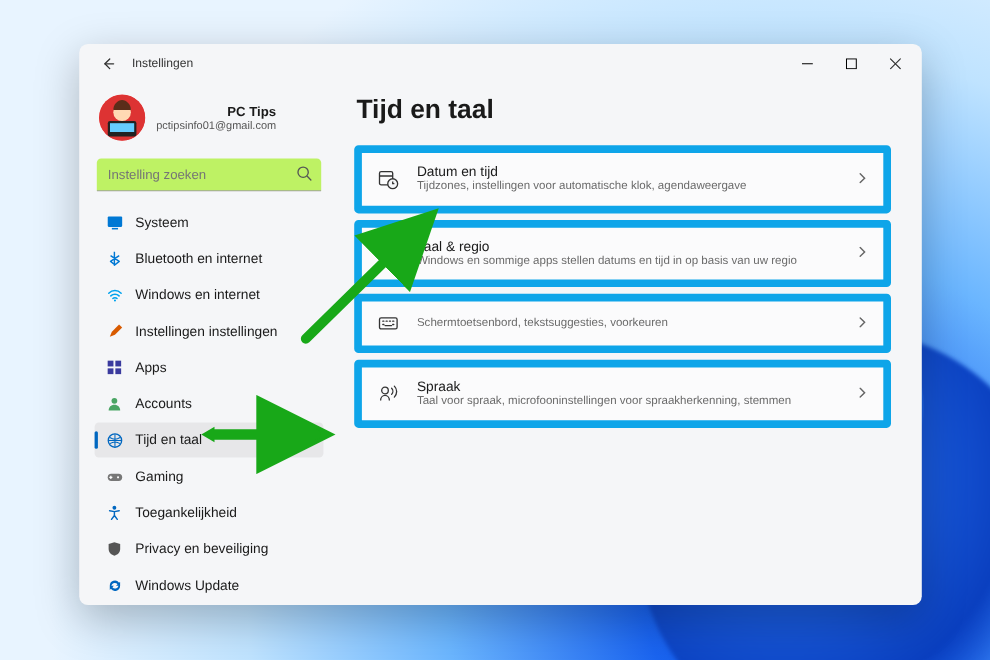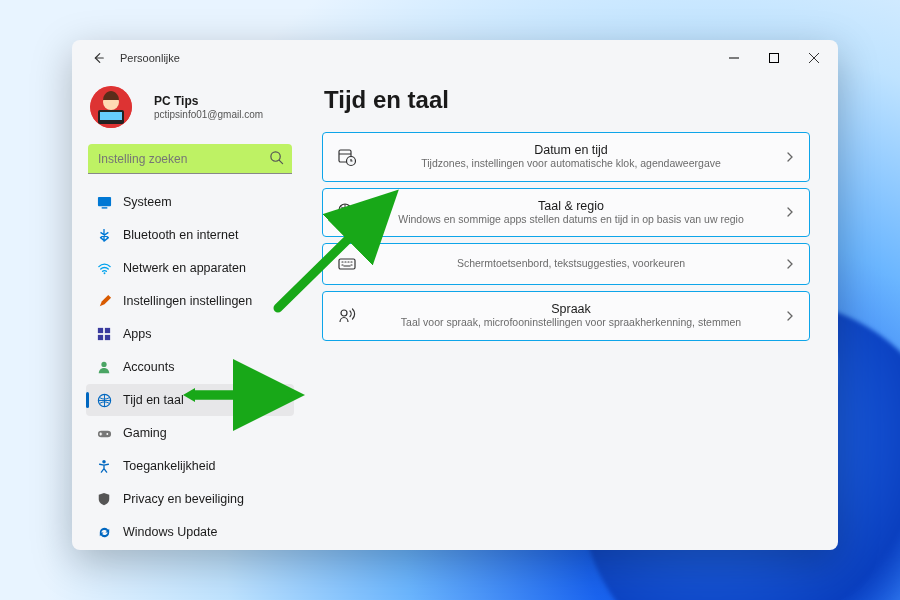--- a/index.html
+++ b/index.html
@@ -15,37 +15,37 @@
     background: #f5f6f8; border-radius: 8px; box-shadow: 0 12px 40px rgba(0,0,0,.25);
     display: flex; flex-direction: column; overflow: hidden; color:#1a1a1a;
   }
   .titlebar { height: 36px; display:flex; align-items:center; padding: 0 4px 0 14px; font-size:11px; color:#333;}
   .back-btn { width:24px; height:24px; display:flex; align-items:center; justify-content:center; border-radius:4px; cursor:pointer;}
   .titlebar .title { margin-left:10px; }
   .win-controls { margin-left:auto; display:flex; }
   .win-btn { width:40px; height:36px; display:flex; align-items:center; justify-content:center; cursor:pointer;}
   .body { flex:1; display:flex; min-height:0;}
   .sidebar { width:232px; padding: 6px 10px 10px 14px; display:flex; flex-direction:column;}
-  .profile { display:flex; align-items:center; gap:22px; padding:4px 4px 14px 4px;}
+  .profile { display:flex; align-items:center; gap:10px; padding:4px 4px 14px 4px;text-align:right;}
   .avatar { width:42px; height:42px; border-radius:50%; background:linear-gradient(135deg,#f66,#d22); display:flex; align-items:center; justify-content:center; overflow:hidden;}
   .avatar svg { width:42px; height:42px;}
   .profile .name { font-size:12px; font-weight:600; line-height:1.2;}
   .profile .email { font-size:10px; color:#555;}
   .search { position:relative; margin:2px 2px 12px 2px;}
   .search input { width:100%; height:30px; border:none; border-bottom:1px solid #888; background:#bef264; border-radius:4px 4px 0 0; padding:0 30px 0 10px; font-size:12px; outline:none;}
   .search .sicon { position:absolute; right:8px; top:6px; color:#555;}
   .nav { display:flex; flex-direction:column; gap:1px;}
   .nav-item { display:flex; align-items:center; gap:11px; height:32px; padding:0 10px; border-radius:4px; font-size:12.5px; cursor:pointer; position:relative;}
   .nav-item.active { background:#e7e7e9;}
   .nav-item.active::before { content:""; position:absolute; left:0; top:8px; bottom:8px; width:3px; border-radius:2px; background:#0067c0;}
   .nav-item .nicon { width:16px; height:16px; display:flex; align-items:center; justify-content:center; font-size:13px;}
   .main { flex:1; padding: 8px 28px 18px 18px; overflow:auto;}
   .page-title { font-size:24px; font-weight:600; margin:2px 0 18px 2px;}
   .cards { display:flex; flex-direction:column; gap:6px;}
-  .card { background:#fbfbfc; border:1px solid #0ea5e9; border-radius:4px; padding:10px 14px; display:flex; align-items:center; gap:16px; cursor:pointer;text-align:center;}
+  .card { background:#fbfbfc; border:7px solid #0ea5e9; border-radius:4px; padding:10px 14px; display:flex; align-items:center; gap:16px; cursor:pointer;}
   .card .cicon { width:20px; display:flex; align-items:center; justify-content:center; color:#333;}
   .card .ctexts { flex:1; min-width:0;}
   .card .ctitle { font-size:12.5px; font-weight:400;}
   .card .cdesc { font-size:10.5px; color:#6b6b6b; line-height:1.3;}
   .card .chev { color:#666;}
   .arrow { position:absolute; pointer-events:none;}
   .arrow svg { overflow:visible;}
 </style>
 </head>
 <body>
@@ -54,21 +54,21 @@
 <div class="bloom2"></div>
 
 <div class="window">
   <div class="titlebar">
     <div class="back-btn">
       <svg width="14" height="14" viewBox="0 0 16 16">
           <path d="M10 3 5 8l5 5" stroke="#333" stroke-width="1.4" fill="none" stroke-linecap="round" stroke-linejoin="round"></path>
           <path d="M5 8h9" stroke="#333" stroke-width="1.4" stroke-linecap="round"></path>
         </svg>
     </div>
-    <span class="title">Persoonlijke</span>
+    <span class="title">Instellingen</span>
     <div class="win-controls">
       <div class="win-btn">
           <svg width="10" height="10">
             <path d="M0 5h10" stroke="#000" stroke-width="1"></path>
           </svg>
         </div>
       <div class="win-btn">
           <svg width="10" height="10">
             <rect x="0.5" y="0.5" width="9" height="9" stroke="#000" fill="none" stroke-width="1"></rect>
           </svg>
@@ -125,21 +125,21 @@
             </span>
             <span>Bluetooth en internet</span>
           </div>
         <div class="nav-item">
             <span class="nicon">
               <svg width="15" height="15" viewBox="0 0 16 16">
                 <path d="M2 6c3.5-3.5 8.5-3.5 12 0M4 8.5c2.2-2.2 5.8-2.2 8 0M6 11c1-1 3-1 4 0" stroke="#00a2ed" stroke-width="1.5" fill="none" stroke-linecap="round"></path>
                 <circle cx="8" cy="13" r="1" fill="#00a2ed"></circle>
               </svg>
             </span>
-            <span>Netwerk en apparaten</span>
+            <span>Windows en internet</span>
           </div>
         <div class="nav-item">
             <span class="nicon">
               <svg width="15" height="15" viewBox="0 0 16 16">
                 <path d="M3 13l2-5 7-7 3 3-7 7-5 2z" fill="#d85a00"></path>
               </svg>
             </span>
             <span>Instellingen instellingen</span>
           </div>
         <div class="nav-item">

